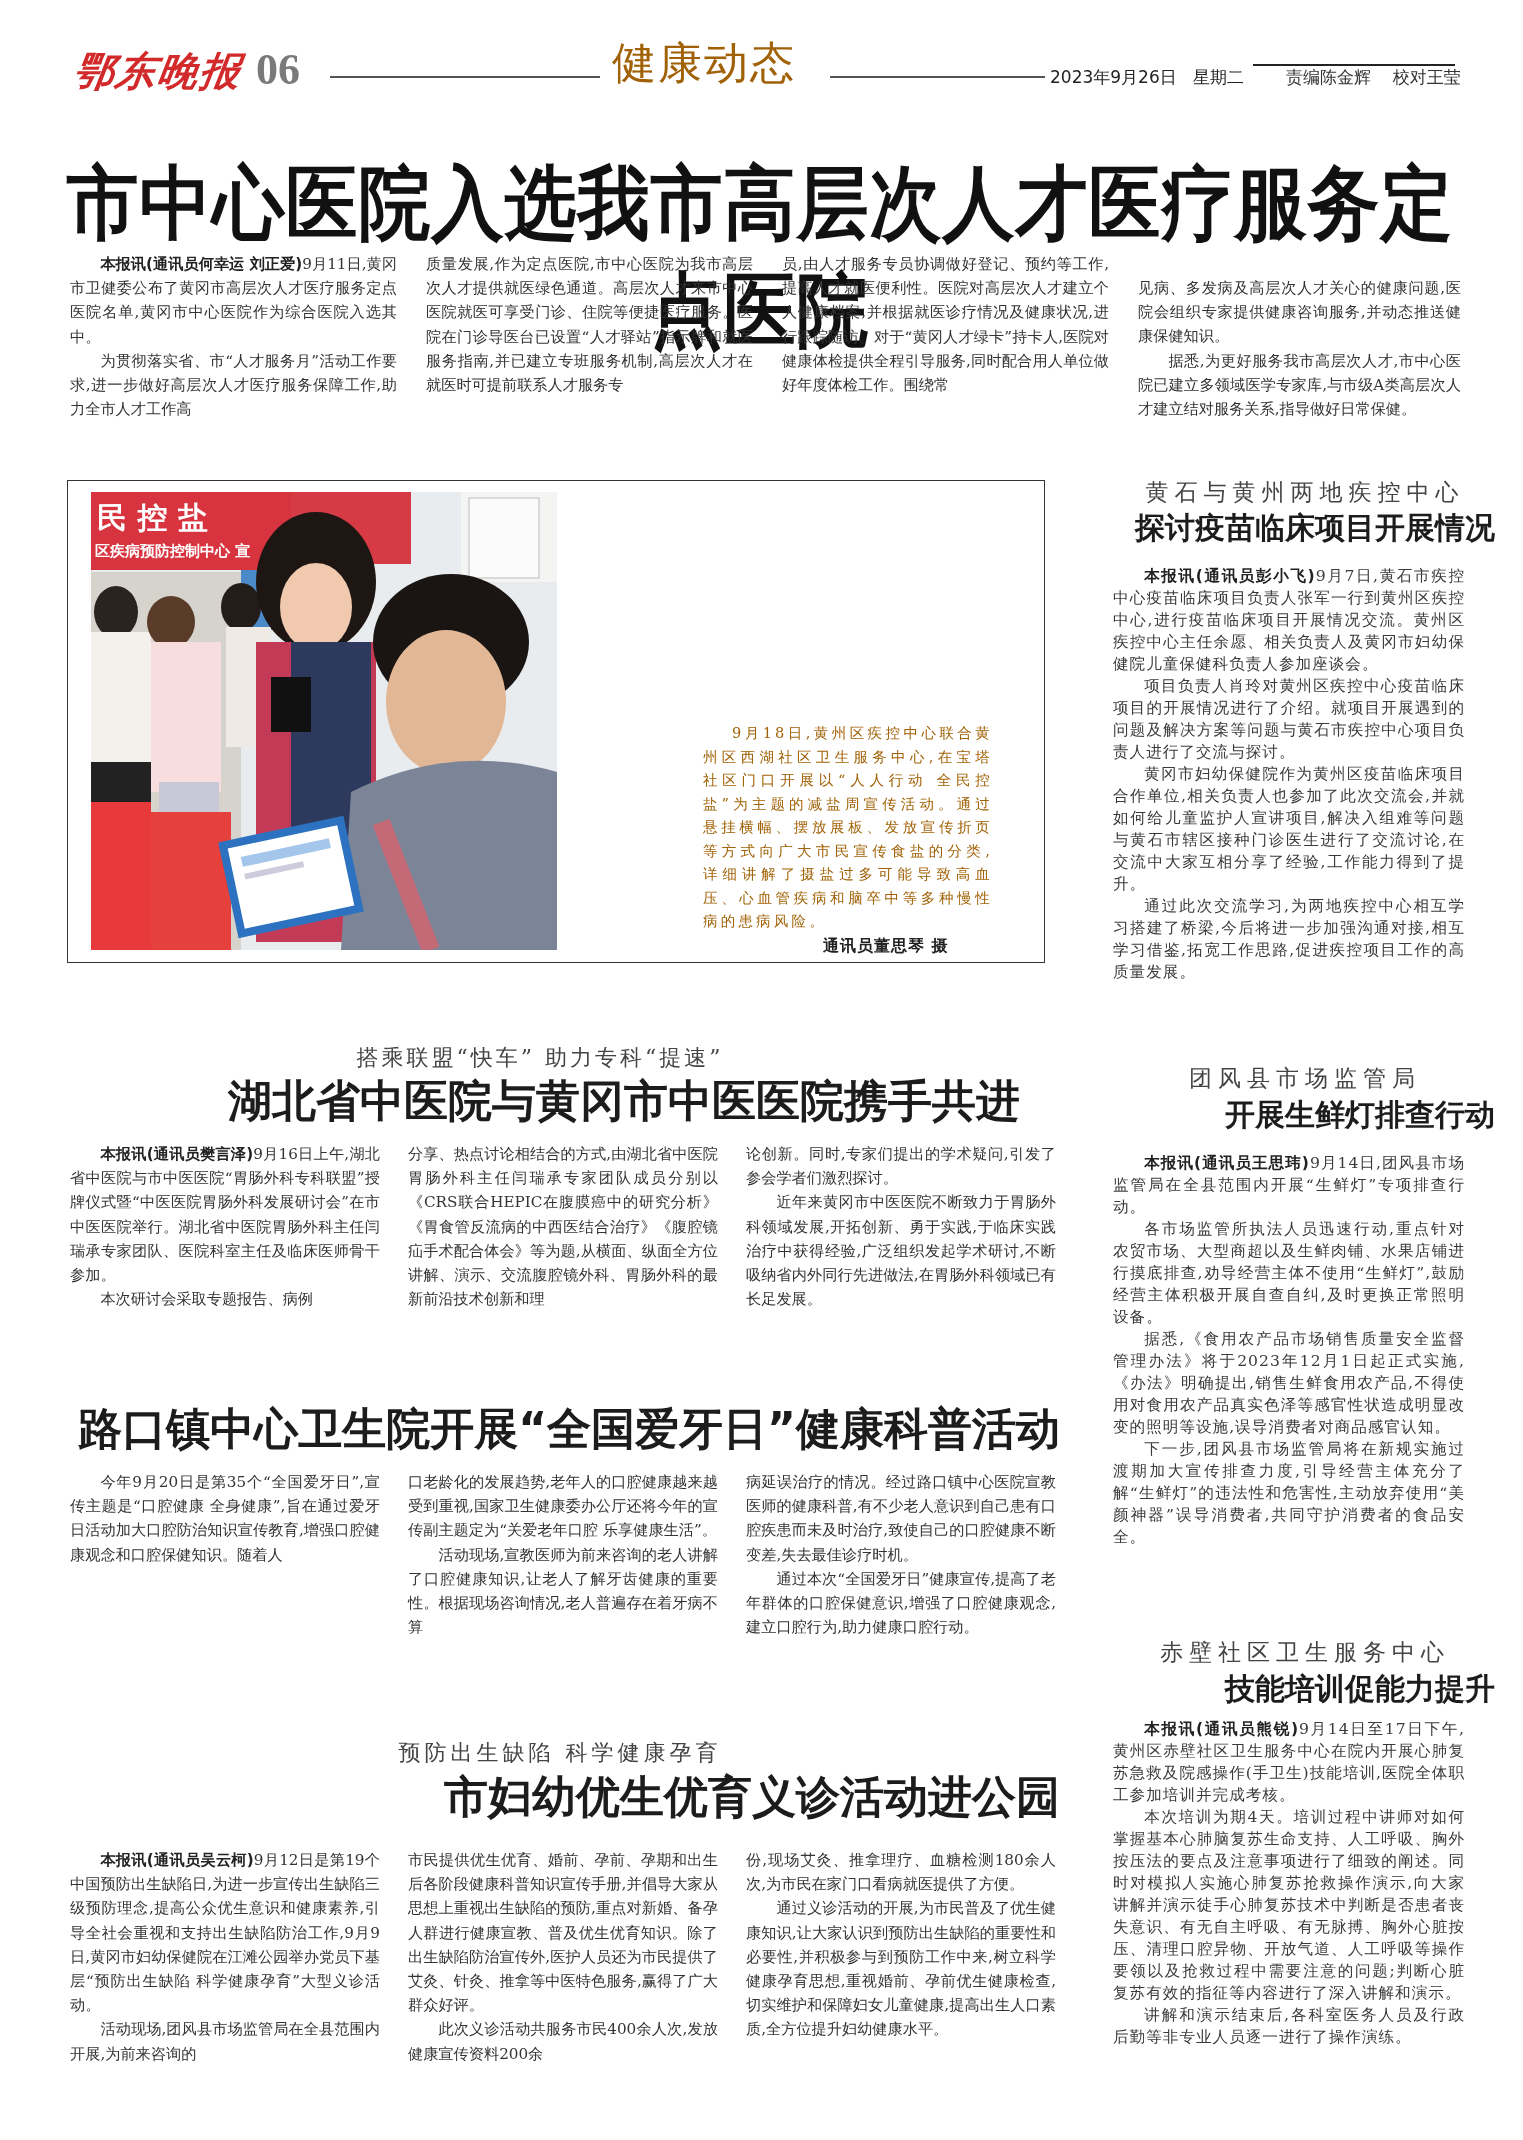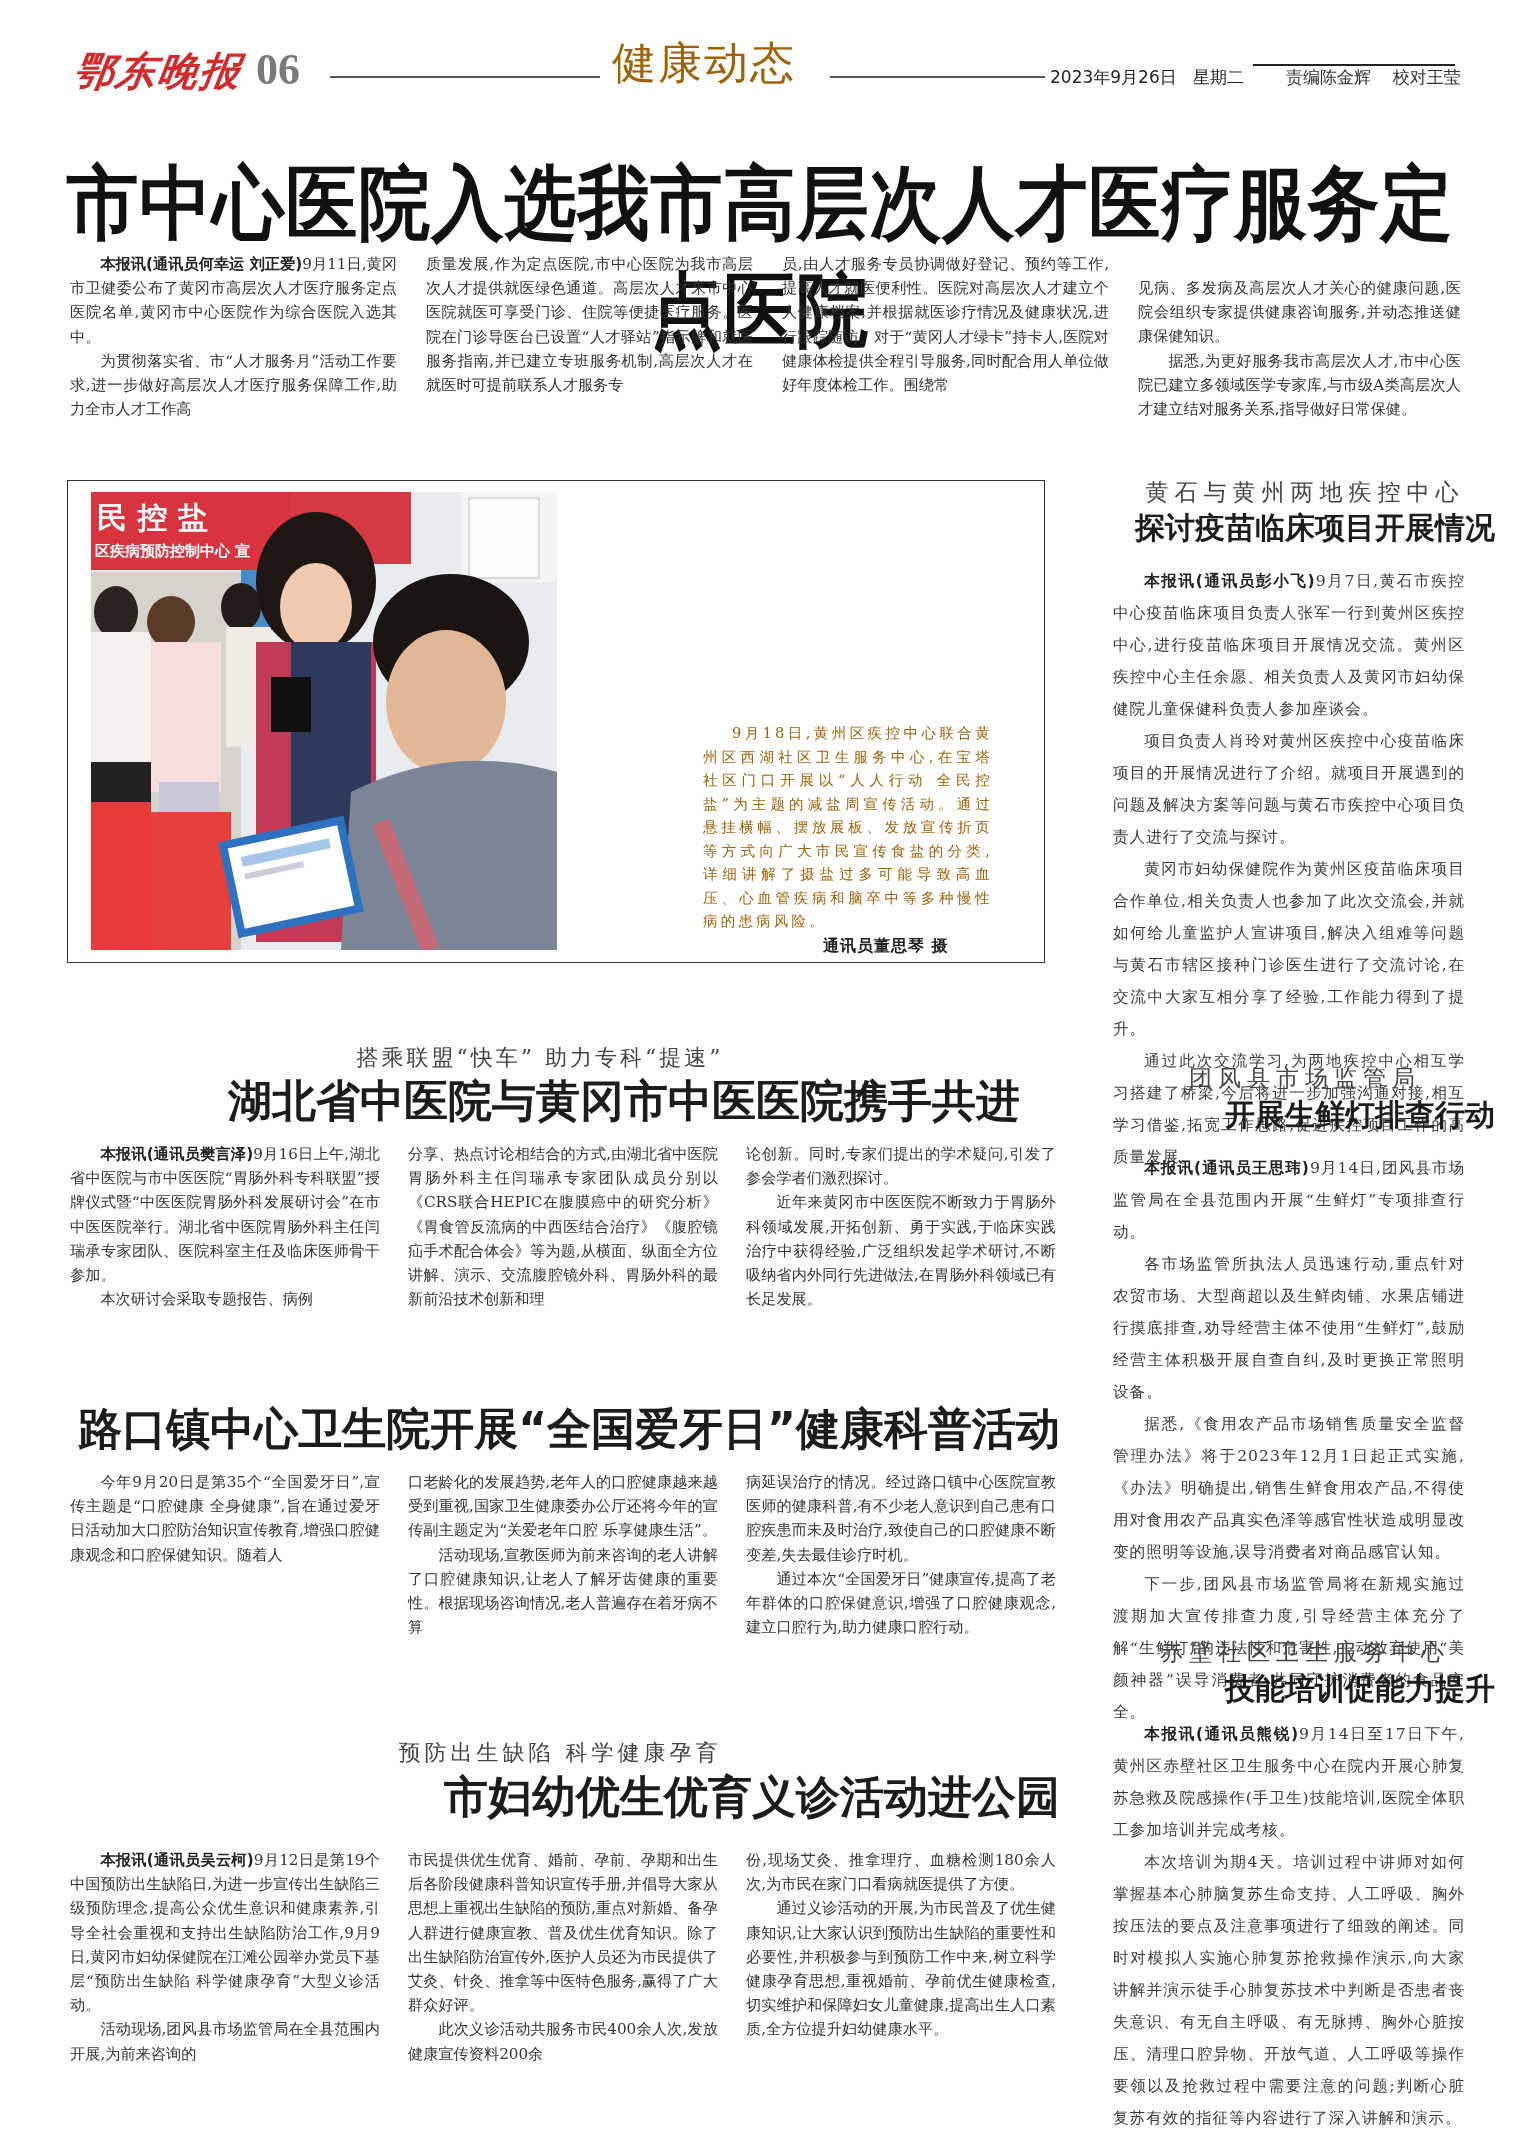--- a/index.html
+++ b/index.html
@@ -21,21 +21,21 @@
   .hl-main { left: 60px; top: 150px; width: 1400px; text-align: center; font-family: "DejaVu Sans", sans-serif; font-weight: bold; font-size: 72px; color: #111; letter-spacing: 1px; transform: scaleY(1.12); transform-origin: top; }
   .hl { font-family: "DejaVu Sans", sans-serif; color: #1c1c1c; text-align: right; white-space: nowrap; }
   .kicker { font-family: "DejaVu Serif", serif; color: #444; text-align: center; letter-spacing: 6px; white-space: nowrap; }
 
   
   .col { font-size: 15.2px; line-height: 24.2px; color: #333; text-align: justify; }
   .col p { text-indent: 2em; }
   .col p.noind { text-indent: 0; }
   .lead { font-family: "DejaVu Sans", sans-serif; font-weight: bold; color: #222; }
 
-  .rcol { font-size: 15.6px; line-height: 32px; color: #3a3a3a; letter-spacing: 1px; text-align: justify; }
+  .rcol { font-size: 15.6px; line-height: 22px; color: #3a3a3a; letter-spacing: 1px; text-align: justify; }
   .rcol p { text-indent: 2em; }
 
   
   .photo-frame { left: 67px; top: 480px; width: 978px; height: 483px; border: 1.5px solid #333; }
   .photo { left: 91px; top: 492px; width: 552px; height: 458px; overflow: hidden; }
   .caption { left: 703px; top: 722px; width: 290px; font-size: 14.5px; line-height: 23.5px; color: #a16207; letter-spacing: 3.2px; text-align: justify; }
   .caption p { text-indent: 2em; }
   .credit { left: 823px; top: 936px; font-family: "DejaVu Sans", sans-serif; font-weight: bold; font-size: 16px; color: #222; letter-spacing: 1px; }
 </style>
 </head>

